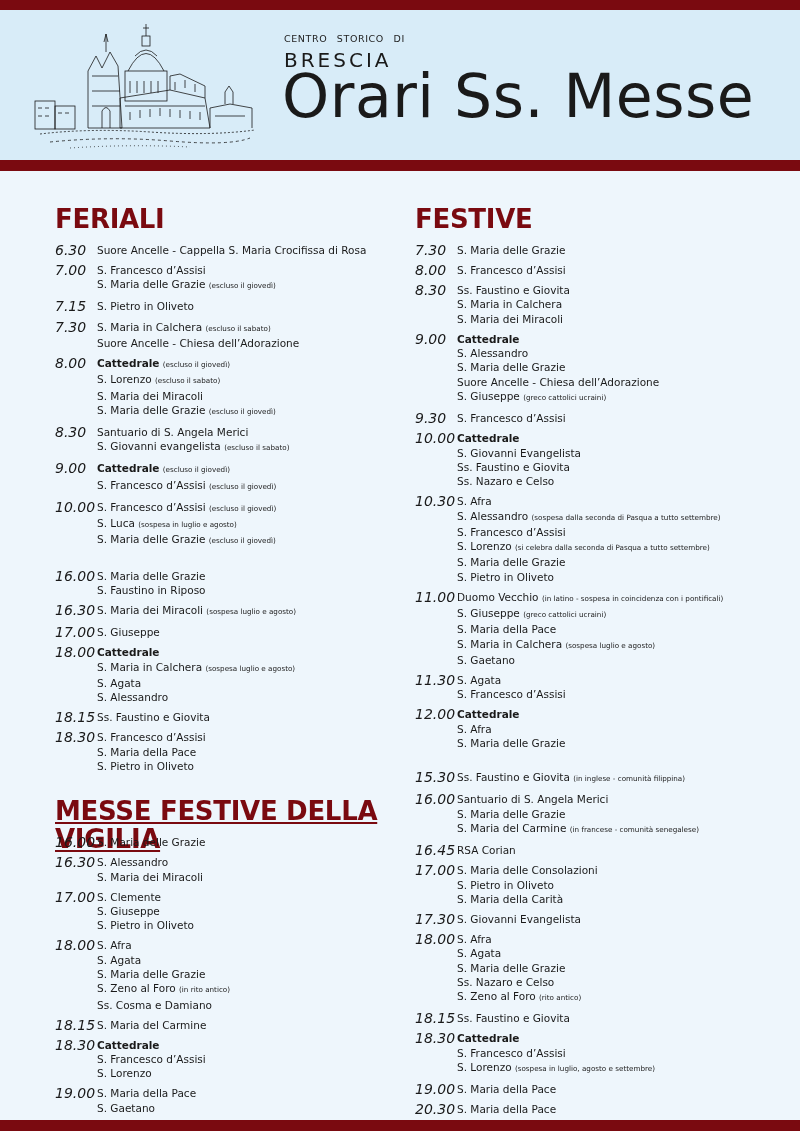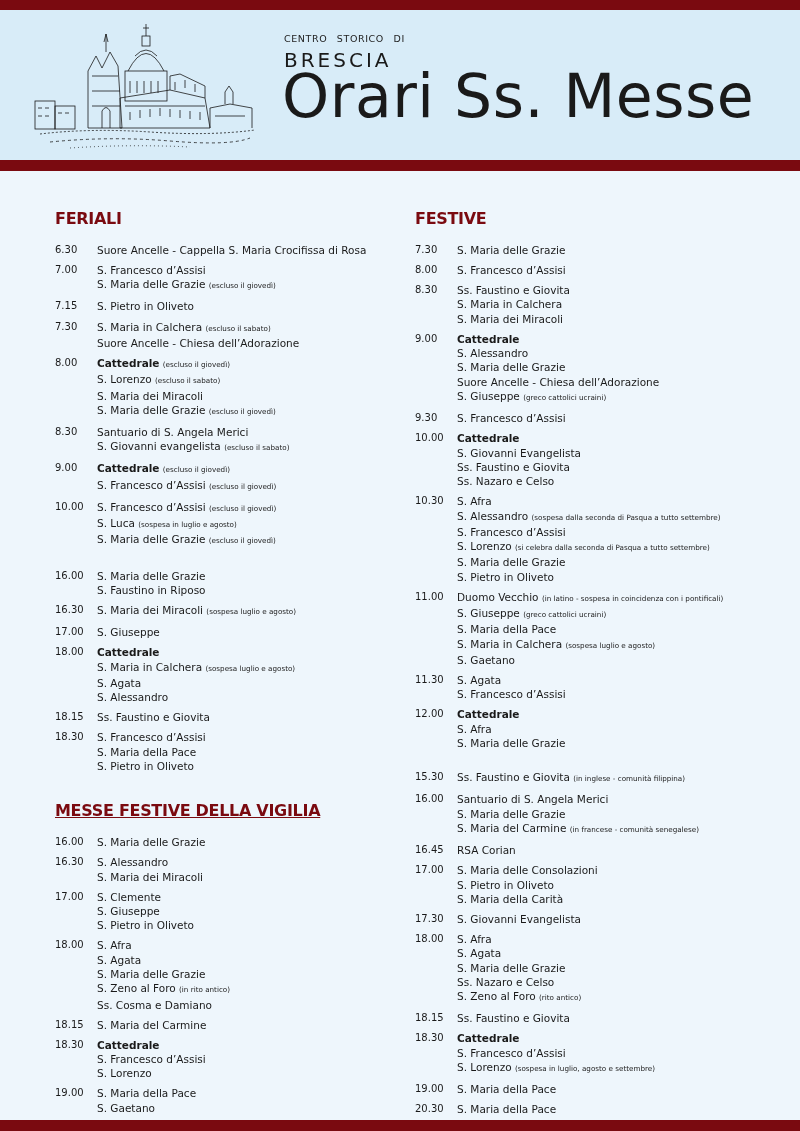--- a/index.html
+++ b/index.html
@@ -29,29 +29,29 @@
     position: absolute; left: 282px; top: 66px;
     font-size: 60px; font-weight: normal; color: #1a1a1a; letter-spacing: 0.5px;
     line-height: 1;
   }
 
   .column { position: absolute; top: 205px; }
   .col-left { left: 55px; width: 340px; }
   .col-right { left: 415px; width: 385px; }
 
   .section-title {
-    color: #7a0a10; font-weight: bold; font-size: 16px;
+    color: #7a0a10; font-weight: bold; font-size: 26px;
     font-family: "DejaVu Sans", sans-serif; letter-spacing: -0.3px;
     height: 28px; line-height: 28px; margin-bottom: 10px;
   }
   .section-title.vigilia { margin-top: 24px; text-decoration: underline; }
 
   .slot { display: flex; margin-bottom: 5.8px; }
   .slot.extra-gap { margin-bottom: 20px; }
-  .time { width: 42px; flex-shrink: 0; font-size: 10px; line-height: 14.3px; color: #1a1a1a; }
+  .time { width: 42px; flex-shrink: 0; font-size: 14px; line-height: 14.3px; color: #1a1a1a; font-style: italic; }
   .places { flex: 1; }
   .place { font-size: 10.5px; line-height: 14.3px; white-space: nowrap; color: #1a1a1a; }
   .place .name.bold { font-weight: bold; }
   .place .note { font-size: 7.2px; color: #222; }
 </style>
 </head>
 <body>
 
 <div class="top-bar"></div>
 <div class="header-band"></div>

